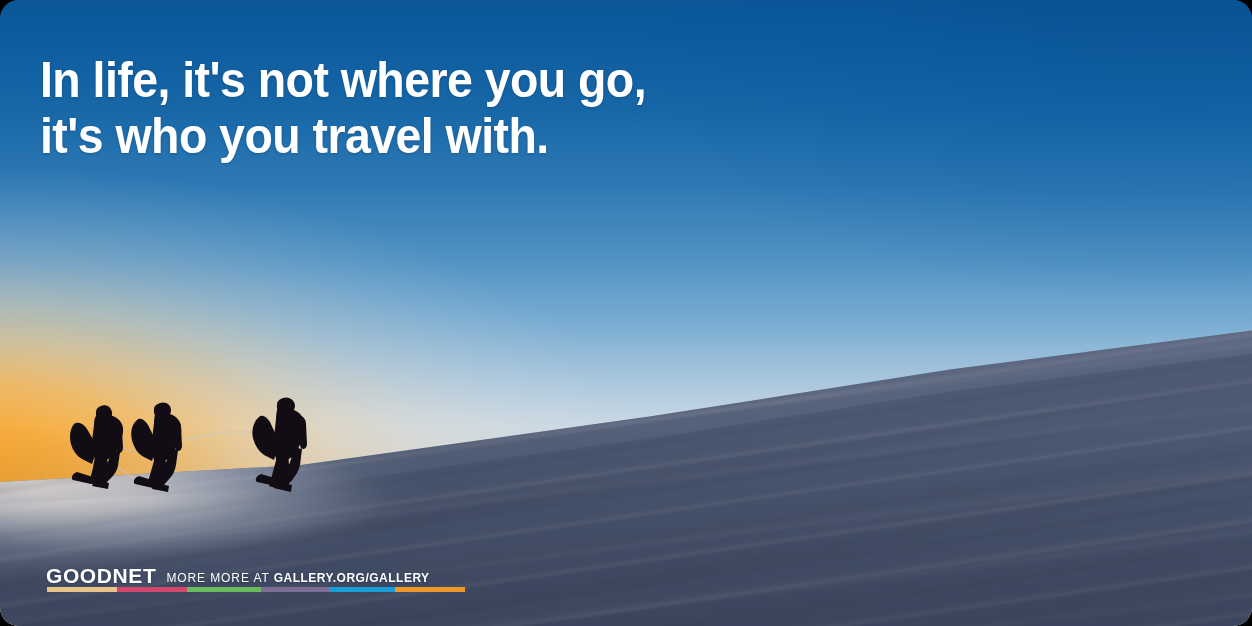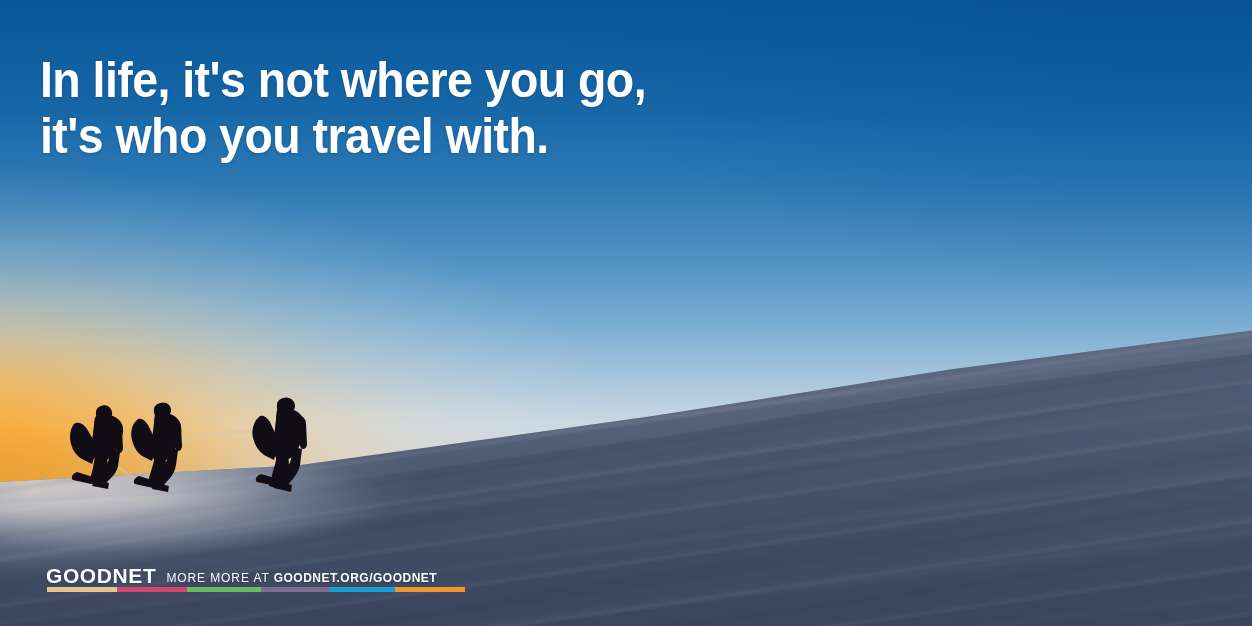--- a/index.html
+++ b/index.html
@@ -7,20 +7,21 @@
     padding: 0;
     background: #000;
   }
   #poster {
     position: relative;
     width: 1252px;
     height: 626px;
     overflow: hidden;
     font-family: "Liberation Sans", sans-serif;
     background: #0b5a9e;
+    border-radius: 19px;
   }
 
   
   
   .sky-vert {
     position: absolute;
     left: 0; top: 0;
     width: 1252px; height: 626px;
     background: linear-gradient(to bottom,
       #0a5697 0%,
@@ -285,21 +286,21 @@
     </g>
   </svg>
 
   <div class="headline">In life, it's not where you go,
 it's who you travel with.</div>
 
   <div class="brand">
     <span class="brand-logo">GOODNET</span>
     <span class="brand-tag">
       <span>MORE MORE AT</span>
-      <span class="url">GOODNET.ORG/GOODNET</span>
+      <span class="url">GALLERY.ORG/GALLERY</span>
     </span>
   </div>
 
   <div class="colorbar" id="colorbar">
       <div class="seg" style="background: rgb(232, 196, 140); width: 70px;"></div>
       <div class="seg" style="background: rgb(212, 71, 109); width: 70px;"></div>
       <div class="seg" style="background: rgb(106, 186, 94); width: 74px;"></div>
       <div class="seg" style="background: rgb(125, 109, 148); width: 68px;"></div>
       <div class="seg" style="background: rgb(28, 157, 216); width: 66px;"></div>
       <div class="seg" style="background: rgb(239, 151, 40); width: 70px;"></div>

